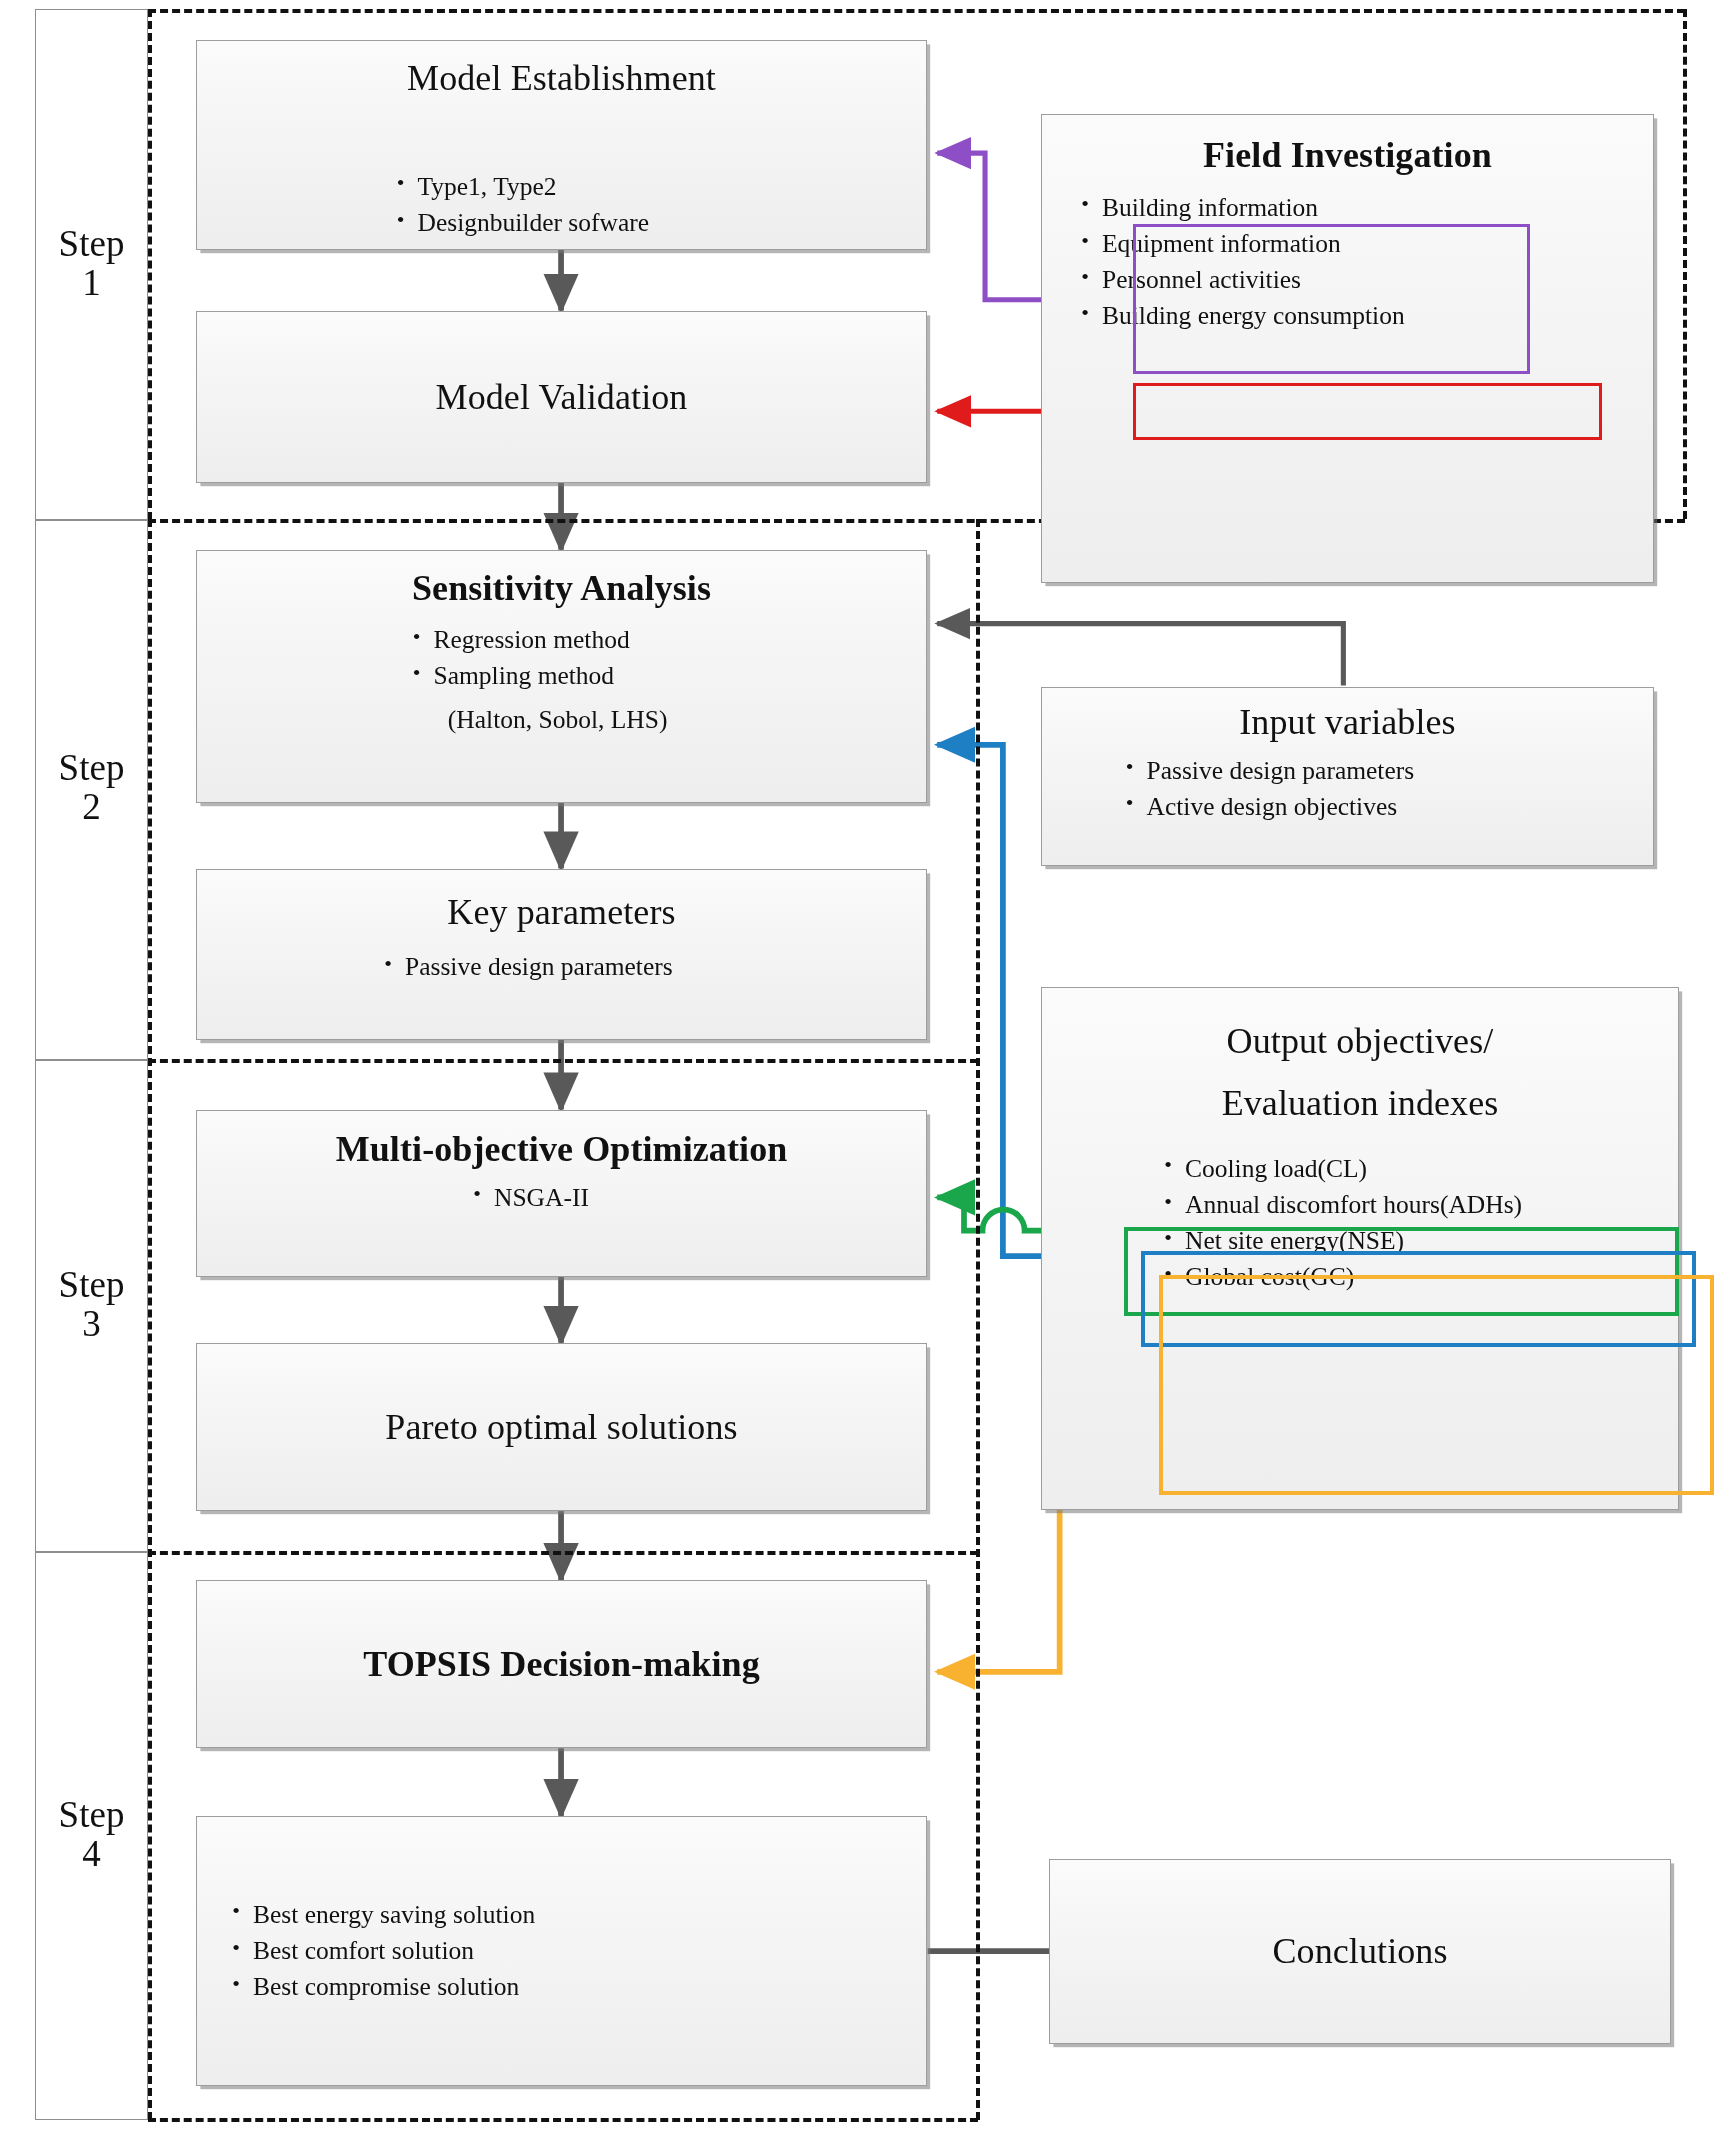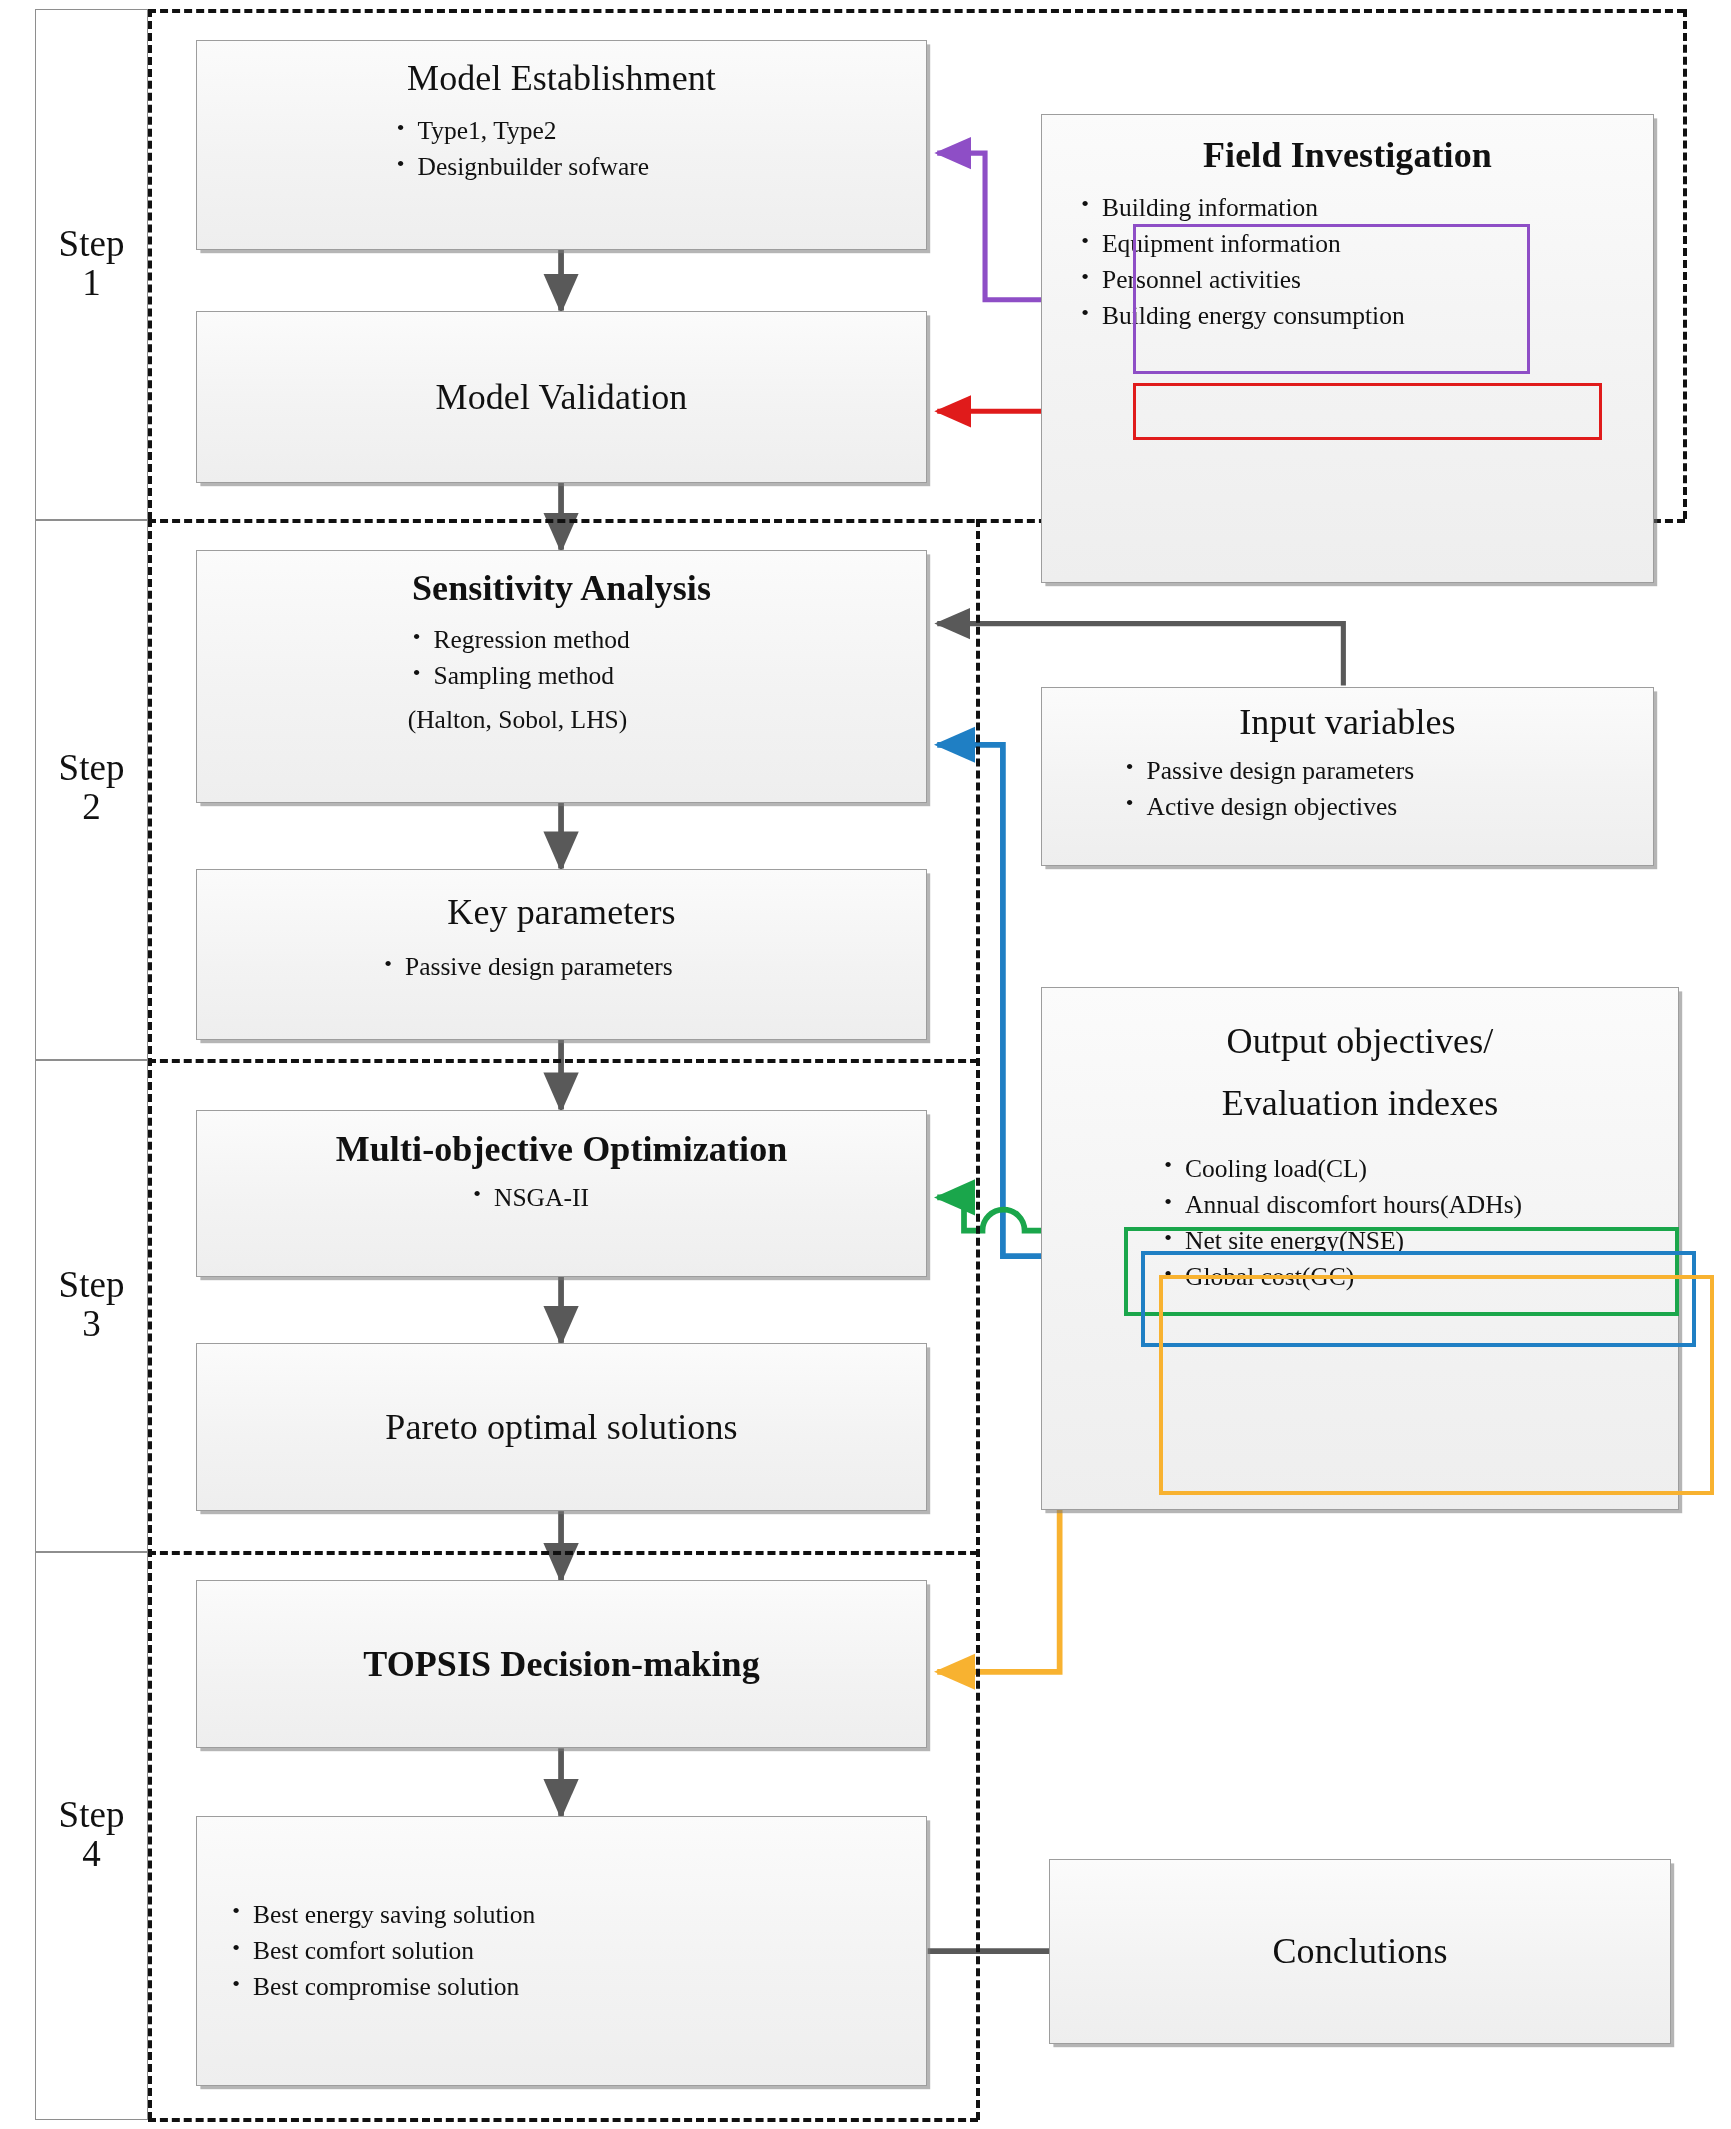--- a/index.html
+++ b/index.html
@@ -122,21 +122,21 @@
   </div>
   <div class="stepcell" style="left:35px;top:1059px;width:113px;height:492px;">
     <span class="w">Step</span>
     <span class="n">3</span>
   </div>
   <div class="stepcell" style="left:35px;top:1551px;width:113px;height:569px;">
     <span class="w">Step</span>
     <span class="n">4</span>
   </div>
 
-  <div class="box" style="left:196px;top:40px;width:731px;height:210px;justify-content:flex-start;padding-top:16.6px;">
+  <div class="box" style="left:196px;top:40px;width:731px;height:210px;justify-content:space-between;padding-top:16.6px;">
     <div class="ttl">Model Establishment</div>
     <ul class="bullets" style="margin-top:15.3px;align-self:center;width:332px;">
       <li>Type1, Type2</li>
       <li>Designbuilder sofware</li>
     </ul>
   </div>
 
   <div class="box" style="left:196px;top:311px;width:731px;height:172px;">
     <div class="ttl">Model Validation</div>
   </div>
@@ -154,21 +154,21 @@
   <div class="frame" style="left:1133px;top:224px;width:397px;height:150px;border:3.8px solid #8e4ec6;"></div>
 
   <div class="frame" style="left:1133px;top:383px;width:469px;height:57px;border:3.8px solid #e01b1b;"></div>
 
   <div class="box" style="left:196px;top:550px;width:731px;height:253px;justify-content:flex-start;padding-top:16.6px;">
     <div class="ttl bold">Sensitivity Analysis</div>
     <ul class="bullets" style="margin-top:14px;align-self:center;width:300px;">
       <li>Regression method</li>
       <li>Sampling method</li>
     </ul>
-    <div class="plain" style="align-self:center;width:300px;margin-left:-7.7px;">(Halton, Sobol, LHS)</div>
+    <div class="plain" style="align-self:center;width:300px;margin-left:-7.7px;text-align:center;">(Halton, Sobol, LHS)</div>
   </div>
 
   <div class="box" style="left:196px;top:869px;width:731px;height:171px;justify-content:flex-start;padding-top:22px;">
     <div class="ttl">Key parameters</div>
     <ul class="bullets" style="margin-top:16.6px;align-self:center;width:357px;">
       <li>Passive design parameters</li>
     </ul>
   </div>
 
   <div class="box" style="left:1041px;top:687px;width:613px;height:179px;justify-content:flex-start;padding-top:14px;">

